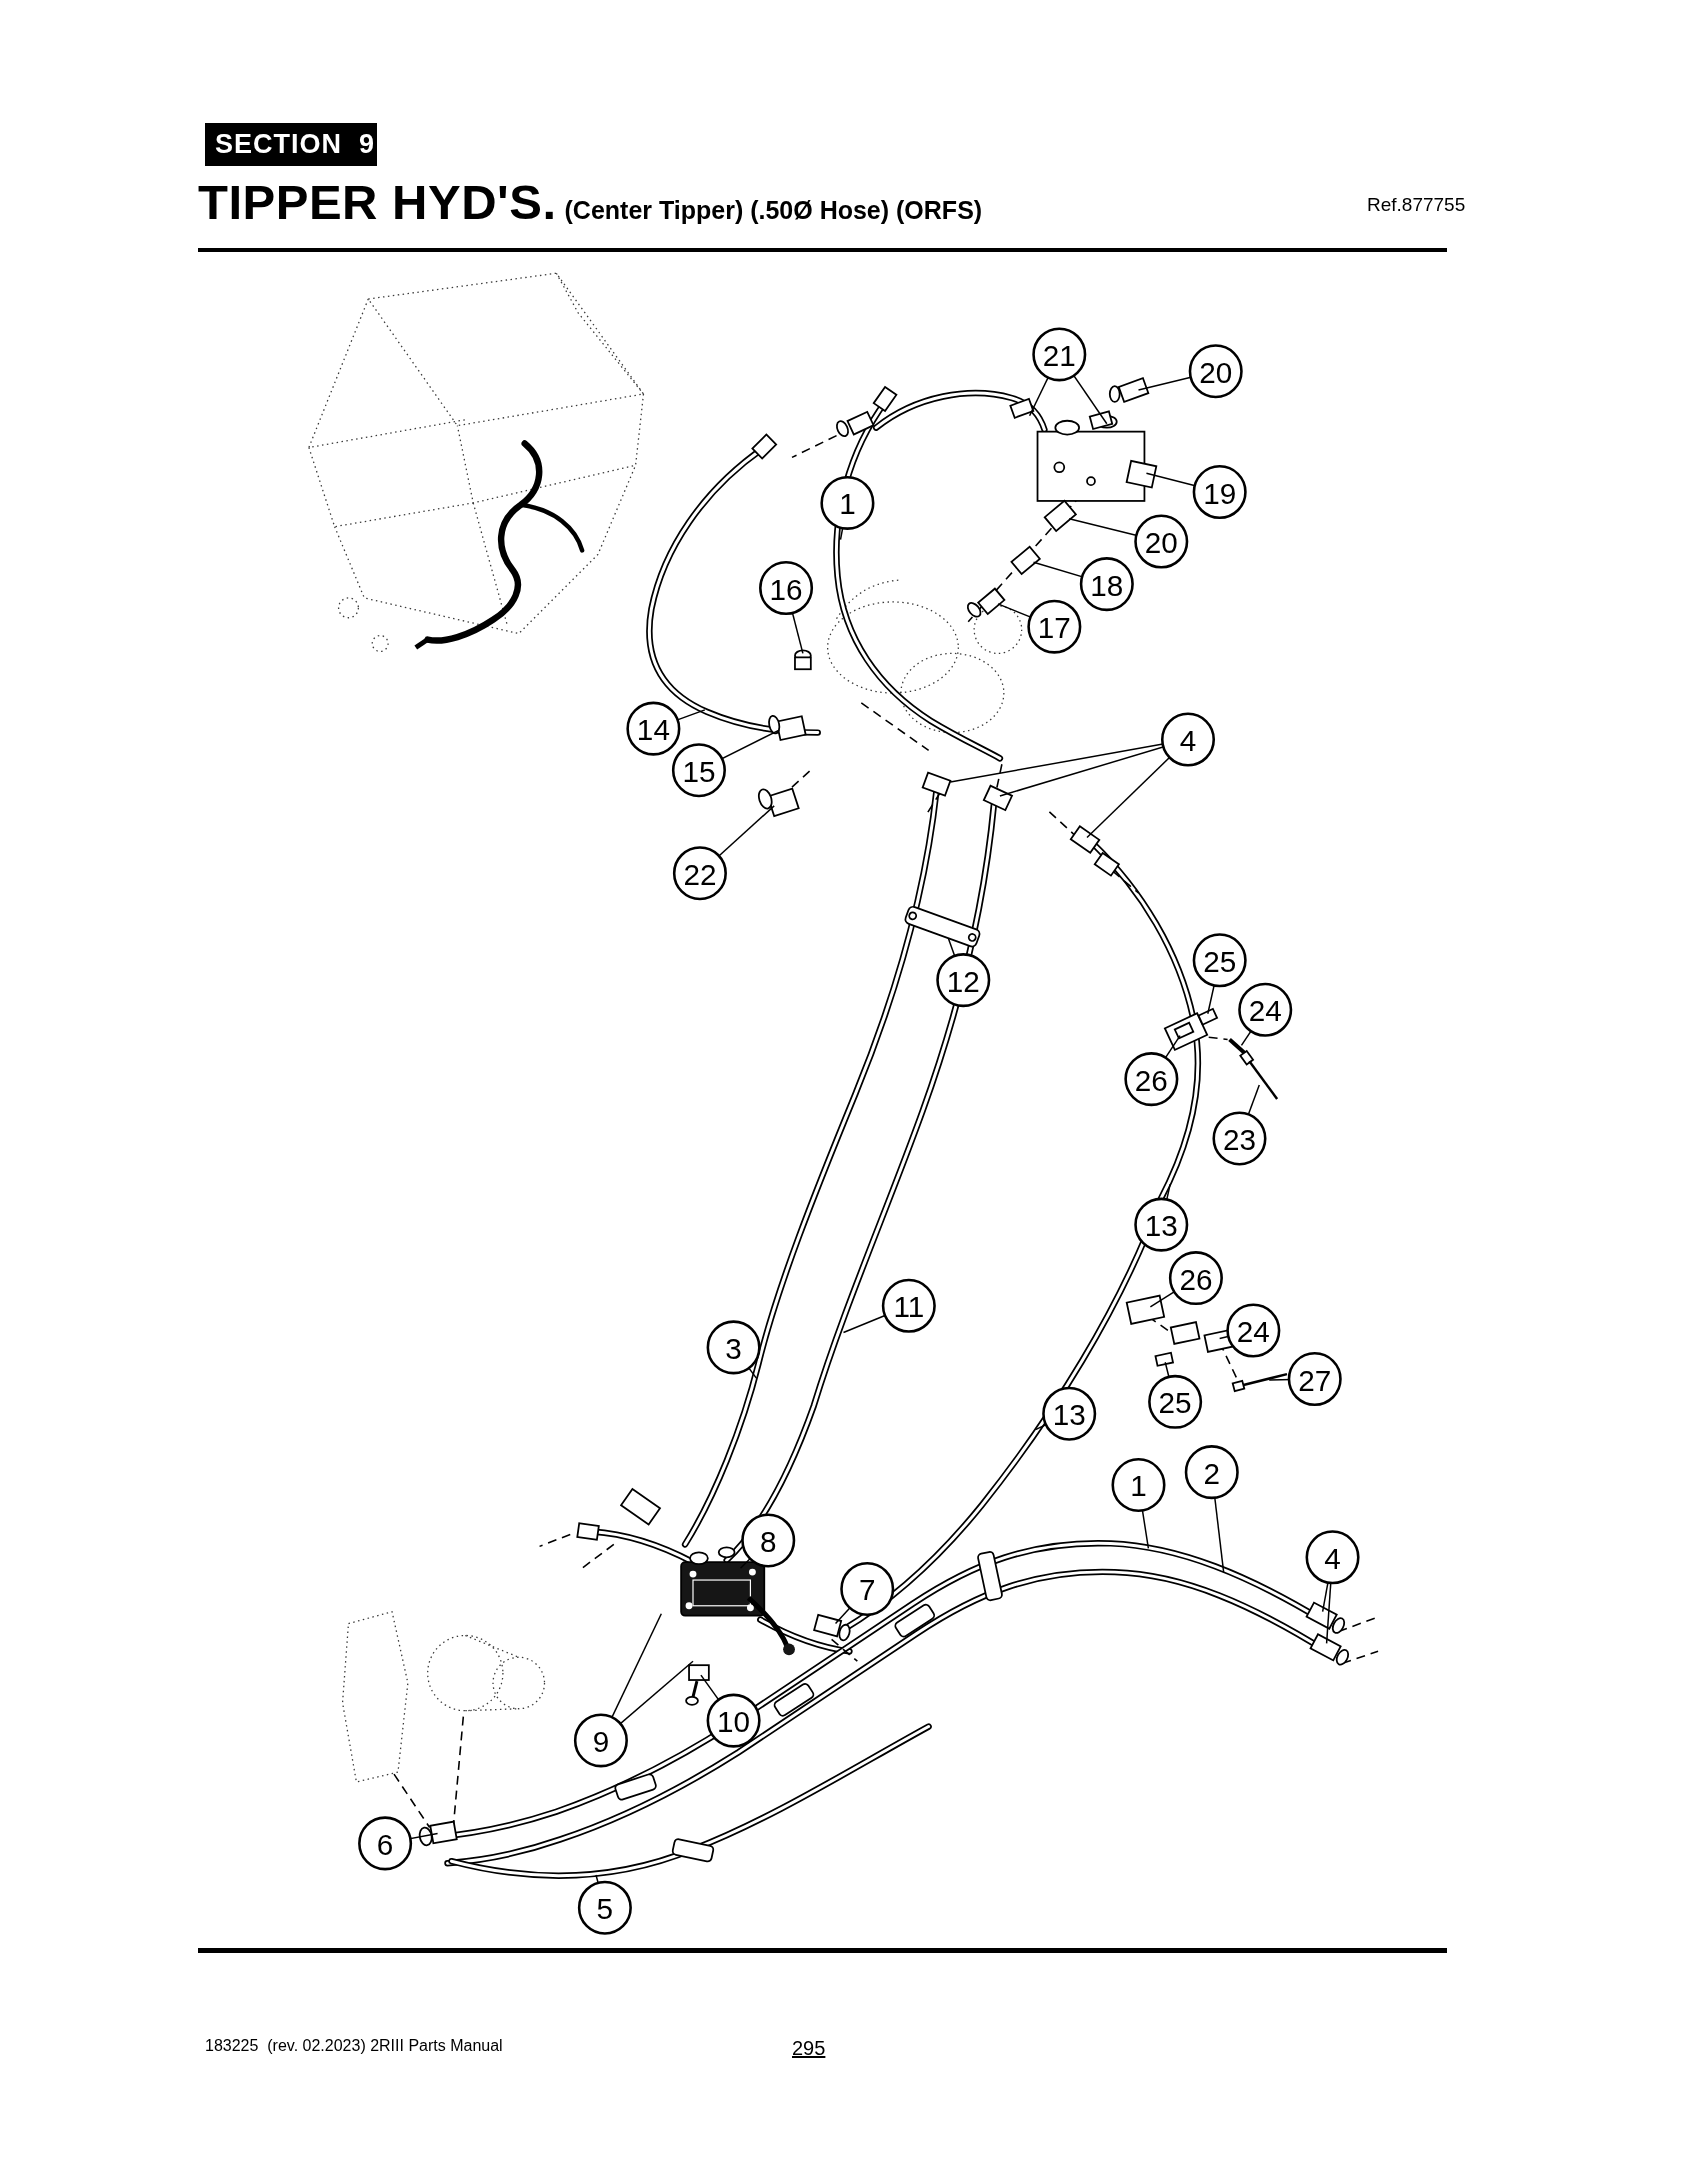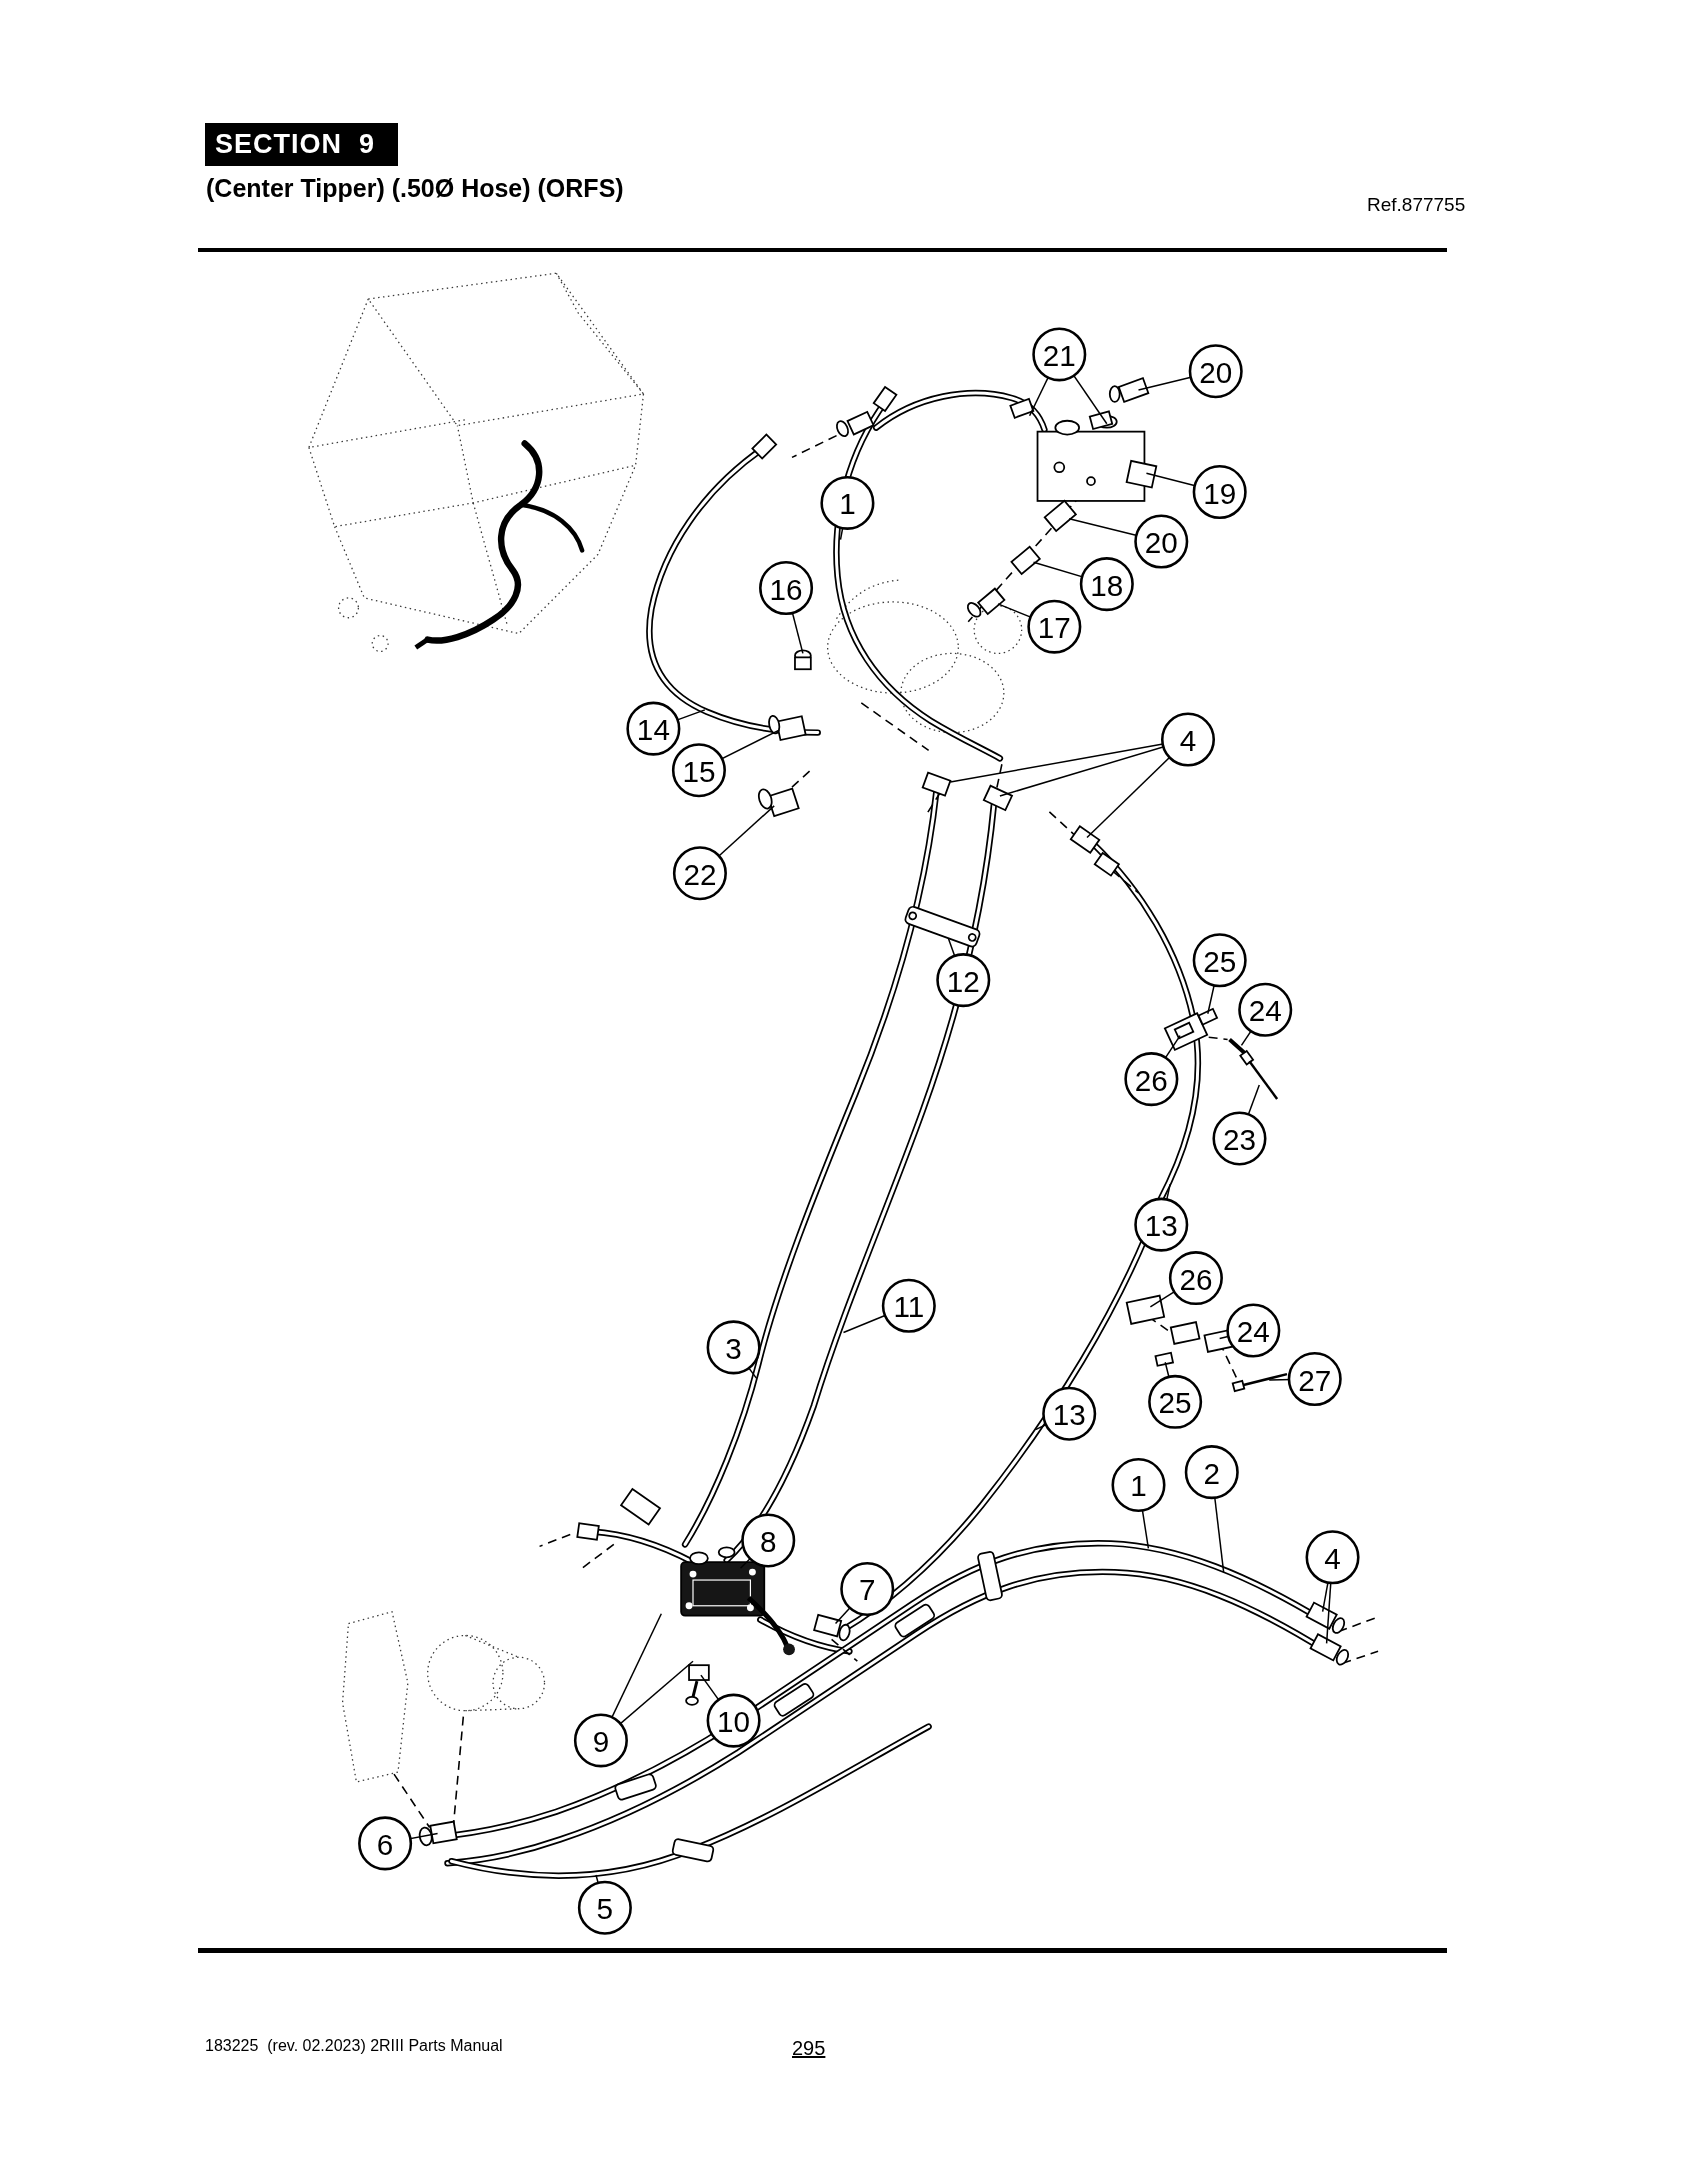--- a/index.html
+++ b/index.html
@@ -3,21 +3,21 @@
 <meta charset="utf-8">
 <style>
   html,body{margin:0;padding:0;background:#e8e8e8;}
   .page{
     position:relative;width:1683px;height:2178px;background:#ffffff;
     font-family:"Liberation Sans",sans-serif;color:#000;overflow:hidden;
     margin:0 auto;
   }
   .badge{
     position:absolute;left:205px;top:123px;background:#000;color:#fff;
-    font-weight:bold;font-size:27px;line-height:1;padding:8px 23px 8px 10px;
+    font-weight:bold;font-size:27px;line-height:1;padding:8px 2px 8px 10px;
     white-space:pre;letter-spacing:1px;
   }
   .title-row{position:absolute;left:198px;top:174px;display:flex;align-items:baseline;}
   .title{font-size:49px;font-weight:bold;letter-spacing:0.5px;}
   .subtitle{font-size:25px;font-weight:bold;margin-left:8px;}
   .ref{position:absolute;left:1327px;top:194px;font-size:19px;margin-left:40px;}
   .rule-top{position:absolute;left:198px;top:248px;width:1249px;height:4px;background:#000;}
   .rule-bottom{position:absolute;left:198px;top:1948px;width:1249px;height:5px;background:#000;}
   .footer-left{position:absolute;left:205px;top:2037px;font-size:16px;white-space:pre;}
   .footer-page{position:absolute;left:792px;top:2037px;font-size:20px;text-decoration:underline;}
@@ -38,20 +38,21 @@
   }
 </style>
 </head>
 <body>
 
 <div class="page">
 
   <div class="badge">SECTION  9</div>
 
   <div class="title-row">
+    <span class="title">TIPPER HYD'S.</span>
     <span class="subtitle">(Center Tipper) (.50Ø Hose) (ORFS)</span>
   </div>
   <span class="ref">Ref.877755</span>
 
   <div class="rule-top"></div>
 
   <svg id="diagram-svg" viewBox="0 0 1700 2200" xmlns="http://www.w3.org/2000/svg">
     <defs>
       <path id="H1" d="M 885 432 C 925 400 980 390 1022 402 C 1040 407 1050 418 1055 434"></path>
       <path id="H2" d="M 895 405 C 858 455 840 520 846 582 C 852 645 888 695 940 728 C 968 745 992 756 1010 766"></path>

